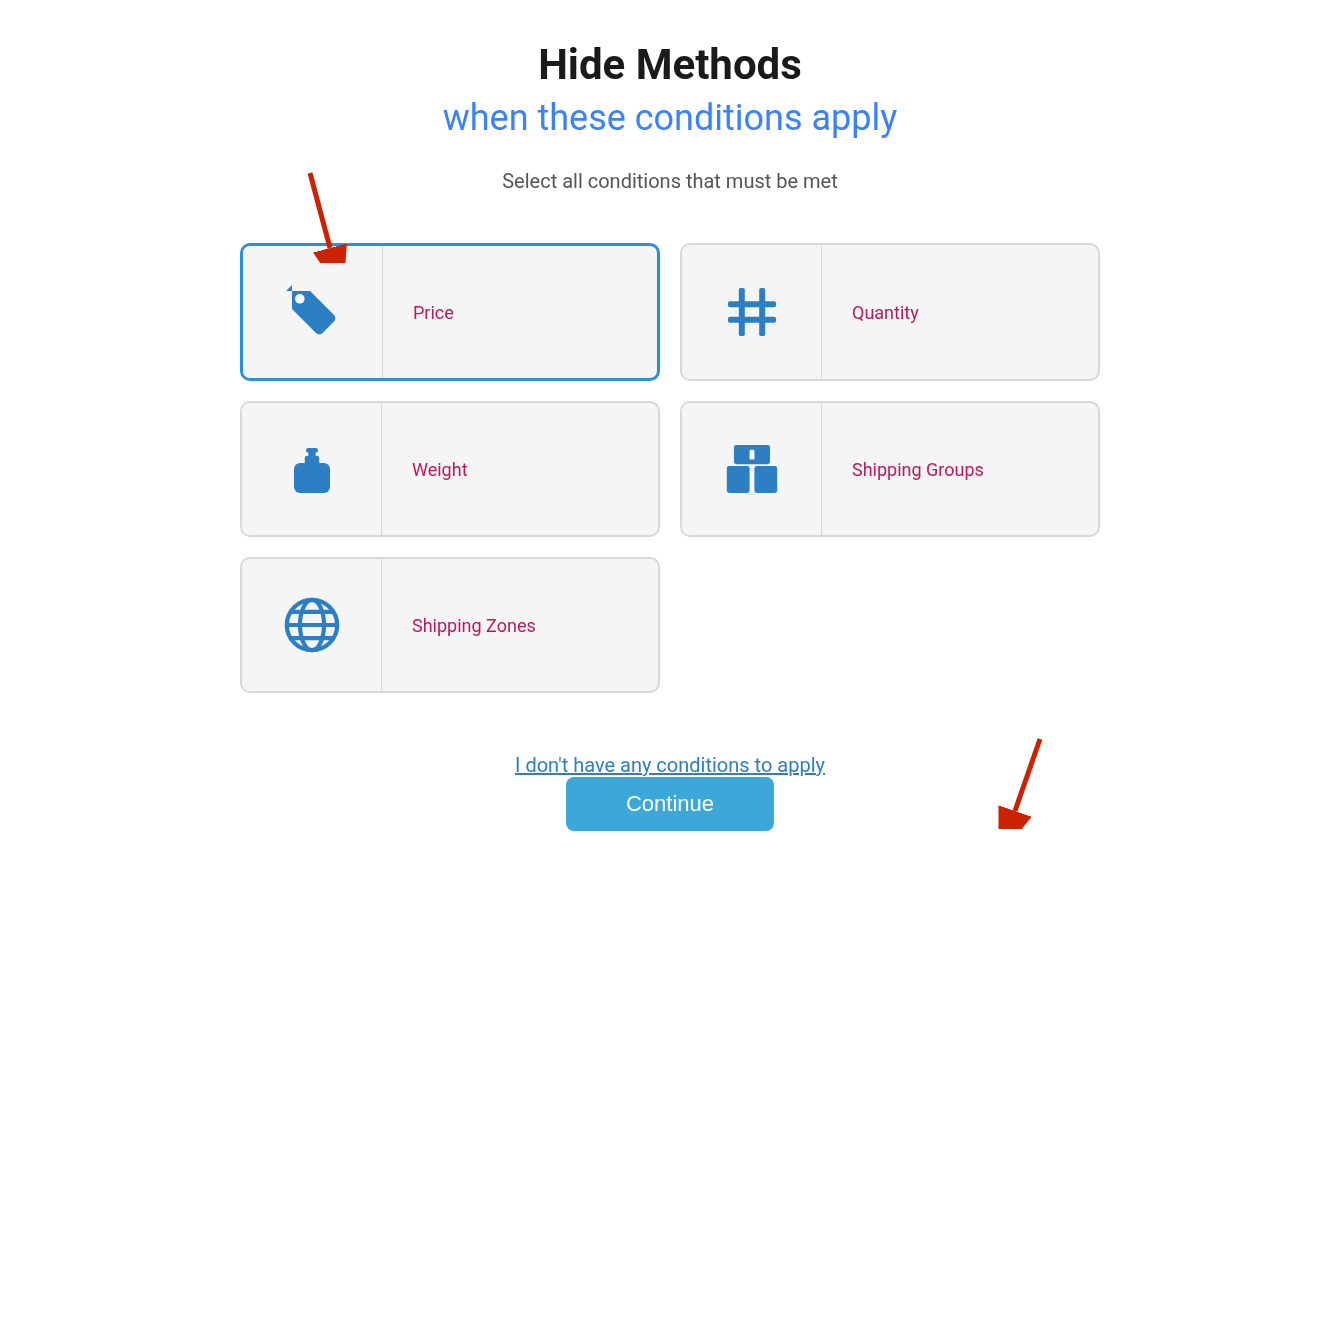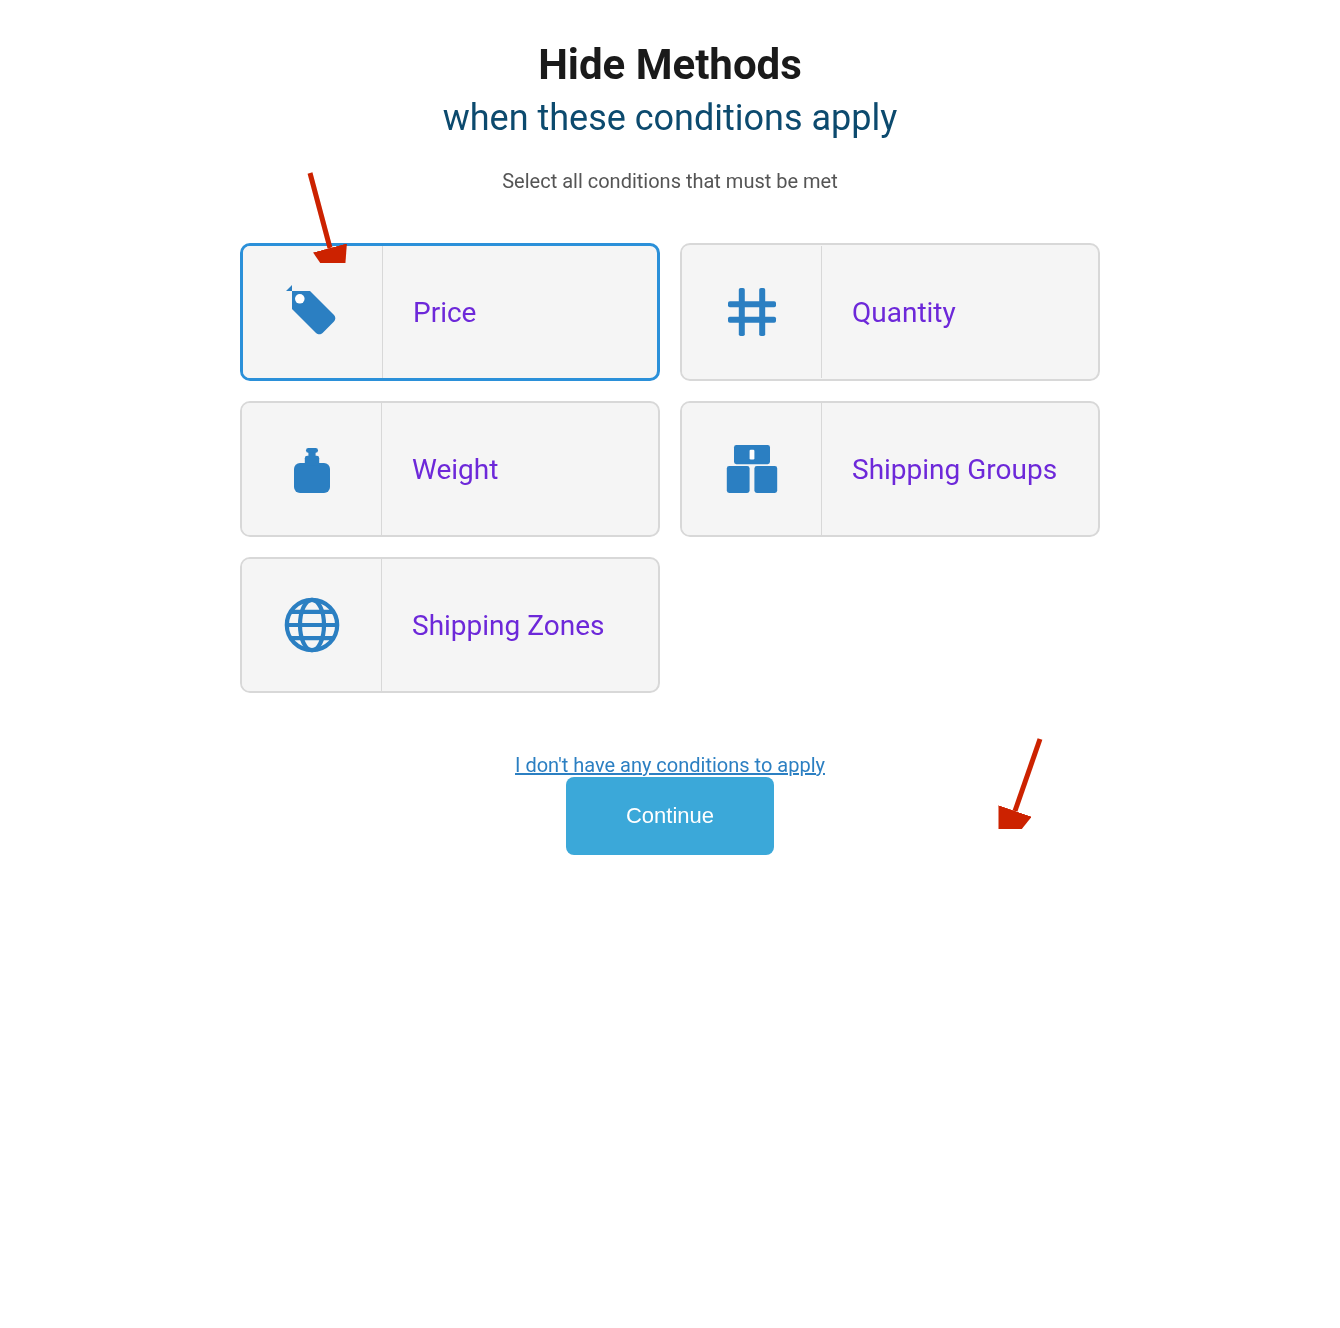--- a/index.html
+++ b/index.html
@@ -29,21 +29,21 @@
     .page-title {
       font-size: 42px;
       font-weight: 700;
       color: #1a1a1a;
       margin-bottom: 8px;
     }
 
     .page-subtitle {
       font-size: 36px;
       font-weight: 400;
-      color: #0c4a6e;
+      color: #3b82f6;
       text-align: left;
       margin-bottom: 30px;
     }
 
     .page-instruction {
       font-size: 20px;
       color: #555555;
       text-align: center;
       margin-bottom: 50px;
     }
@@ -86,39 +86,39 @@
     }
 
     .card-icon-area svg {
       width: 60px;
       height: 60px;
       fill: #2b7fc2;
     }
 
     .card-label {
       flex: 1;
-      font-size: 28px;
-      color: #6d28d9;
+      font-size: 18px;
+      color: #be185d;
       padding: 36px 30px;
       font-weight: 400;
     }
 
     .no-conditions-link {
       font-size: 20px;
       color: #2b7fc2;
       text-decoration: underline;
       cursor: pointer;
     }
 
     .continue-button {
       background: #3ba8d9;
       color: white;
       border: none;
       border-radius: 8px;
-      padding: 26px 60px;
+      padding: 14px 60px;
       font-size: 22px;
       cursor: pointer;
       font-weight: 400;
       transition: background 0.2s;
     }
 
     
     .arrows-wrapper {
       position: relative;
       width: 100%;

